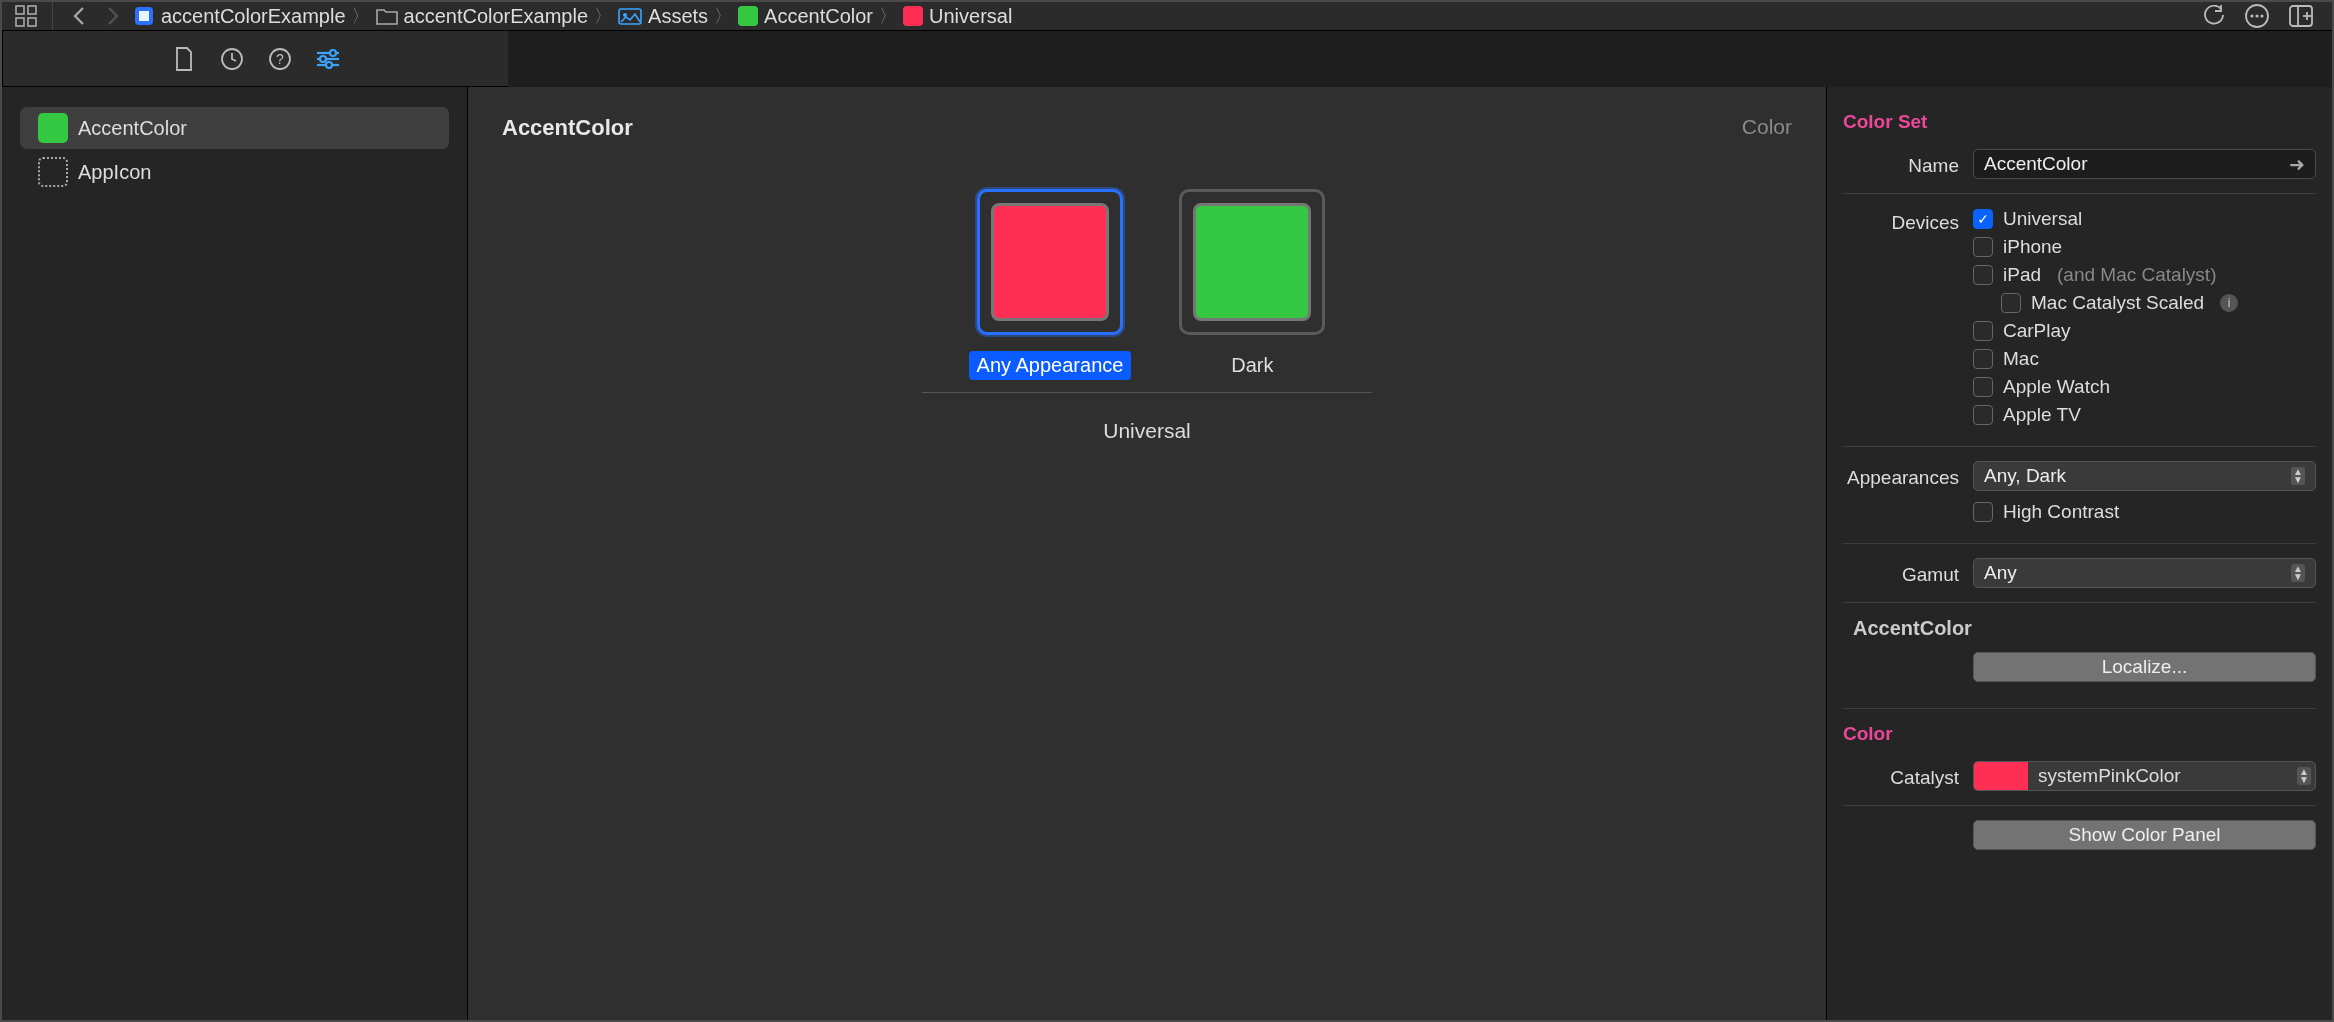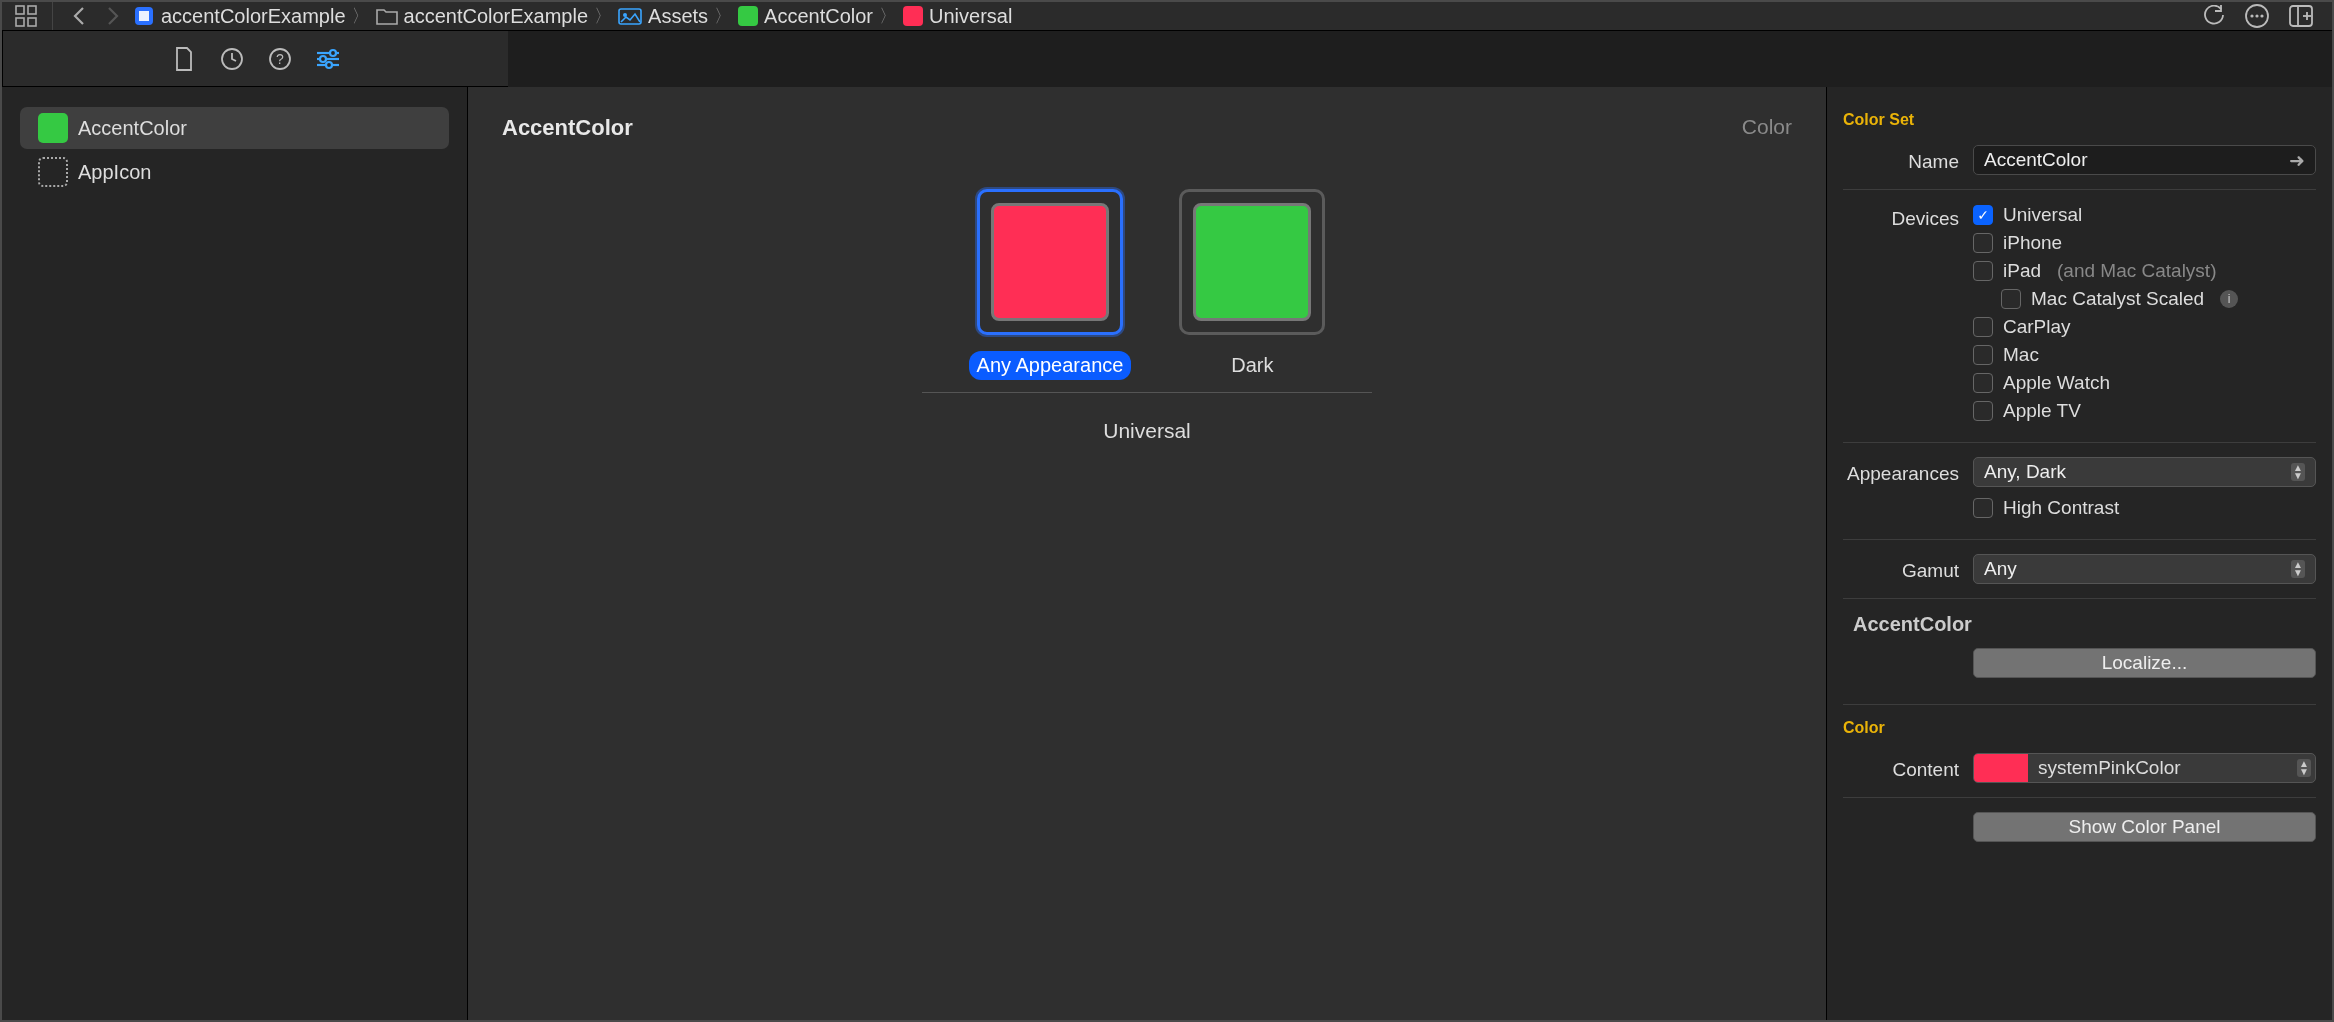--- a/index.html
+++ b/index.html
@@ -34,30 +34,30 @@
 
 .canvas { flex: 1; background: #2f2f2f; position: relative; padding: 28px 34px; }
 .canvas-title { font-size: 22px; color: #e8e8e8; font-weight: 600; }
 .canvas-label-color { position: absolute; top: 28px; right: 34px; color: #8a8a8a; font-size: 21px; }
 
 .swatch-row { display: flex; gap: 48px; justify-content: center; margin-top: 48px; }
 .swatch-cell { display: flex; flex-direction: column; align-items: center; gap: 16px; }
 .swatch-frame { width: 146px; height: 146px; border-radius: 10px; border: 3px solid #5b5b5b; display: flex; align-items: center; justify-content: center; background: #2f2f2f; }
 .swatch-frame.selected { border: 3px solid #2a70ff; box-shadow: 0 0 0 2px rgba(42,112,255,0.4); }
 .swatch-inner { width: 118px; height: 118px; border-radius: 8px; border: 3px solid #777; }
-.swatch-label { font-size: 20px; color: #ddd; padding: 3px 8px; border-radius: 12px; }
+.swatch-label { font-size: 20px; color: #ddd; padding: 3px 8px; border-radius: 4px; }
 .swatch-label.selected { background: #0a5cff; color: #fff; }
 
 .universal-line { border-top: 1px solid #555; width: 450px; margin: 12px auto 0 auto; }
 .universal-label { text-align: center; color: #ddd; font-size: 21px; margin-top: 26px; }
 
 
 .inspector { width: 506px; background: #252525; display: flex; flex-direction: column; }
 .inspector-body { flex: 1; overflow-y: auto; padding: 16px 16px; }
-.section-header { font-size: 16px; font-weight: 600; color: #eab308; margin: 8px 0 16px 0; }
+.section-header { font-size: 19px; font-weight: 600; color: #ec4899; margin: 8px 0 16px 0; }
 .form-row { display: flex; align-items: center; gap: 14px; margin-bottom: 10px; }
 .form-row.top { align-items: flex-start; }
 .form-label { width: 116px; text-align: right; color: #ddd; font-size: 19px; padding-top: 4px; }
 .form-control { flex: 1; }
 .text-input { width: 100%; background: #1d1d1d; border: 1px solid #4a4a4a; border-radius: 5px; padding: 4px 10px; color: #eee; font-size: 19px; height: 30px; display: flex; align-items: center; justify-content: space-between; }
 .arrow-btn { color: #aaa; }
 .select-pop { width: 100%; background: #3a3a3a; border: 1px solid #555; border-radius: 5px; padding: 2px 10px; color: #eee; font-size: 19px; height: 30px; display: flex; align-items: center; justify-content: space-between; }
 .select-arrows { width: 14px; height: 18px; color: #ccc; display: flex; flex-direction: column; align-items: center; justify-content: center; line-height: 8px; font-size: 10px; background: #555; border-radius: 3px; padding: 1px; }
 
 .check-row { display: flex; align-items: center; gap: 10px; margin-bottom: 6px; padding-left: 0; }
@@ -326,21 +326,21 @@
         <div style="font-size:20px; color:#ccc; font-weight:600; margin:6px 0 12px 10px;">AccentColor</div>
         <div class="btn-wide offset">
           <span>Localize...</span>
         </div>
 
         <div class="hr" style="margin-top:26px;"></div>
 
         <div class="section-header">Color</div>
 
         <div class="form-row">
-          <div class="form-label">Content</div>
+          <div class="form-label">Catalyst</div>
           <div class="form-control">
             <div class="content-select">
               <div class="color-chip" style="background:#ff2e55;"></div>
               <span class="txt">systemPinkColor</span>
               <div class="select-arrows" style="margin-right:4px;">▲<br>▼</div>
             </div>
           </div>
         </div>
 
         <div class="hr"></div>

